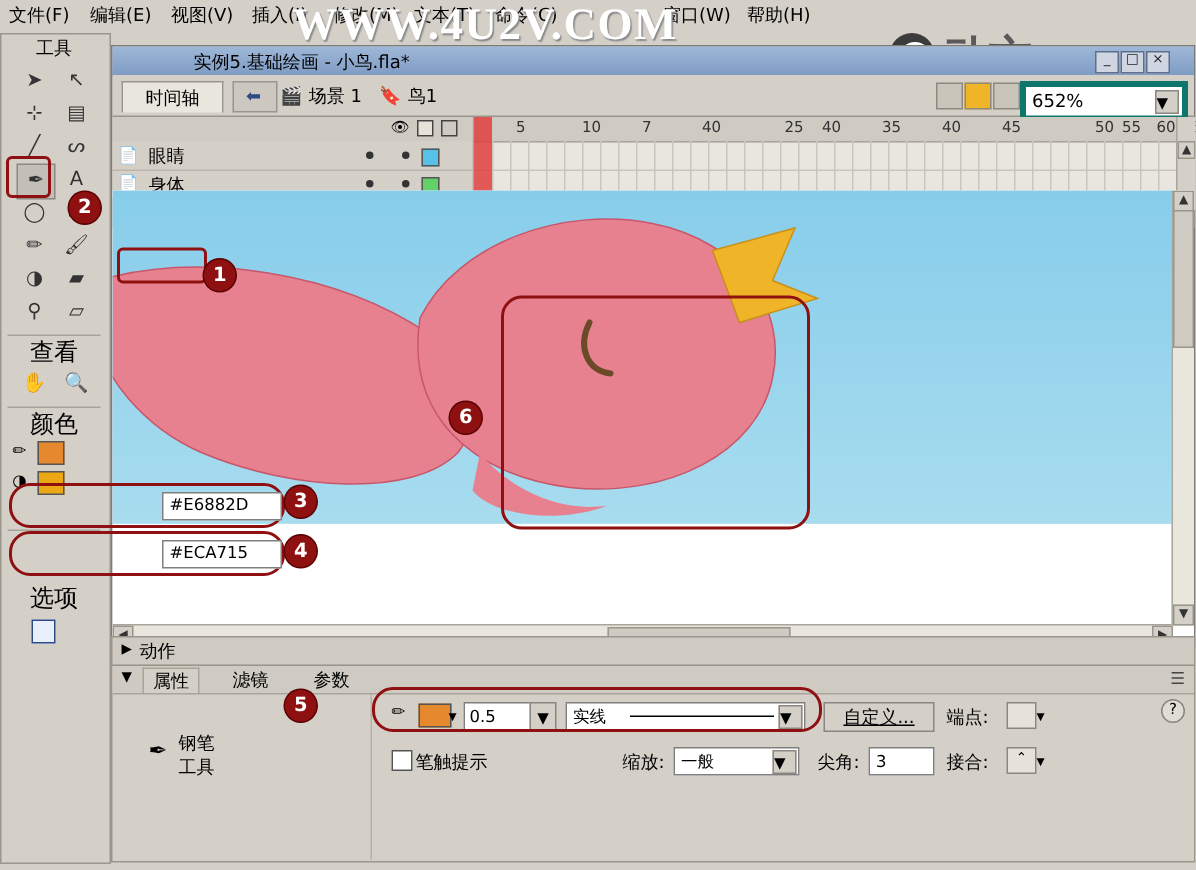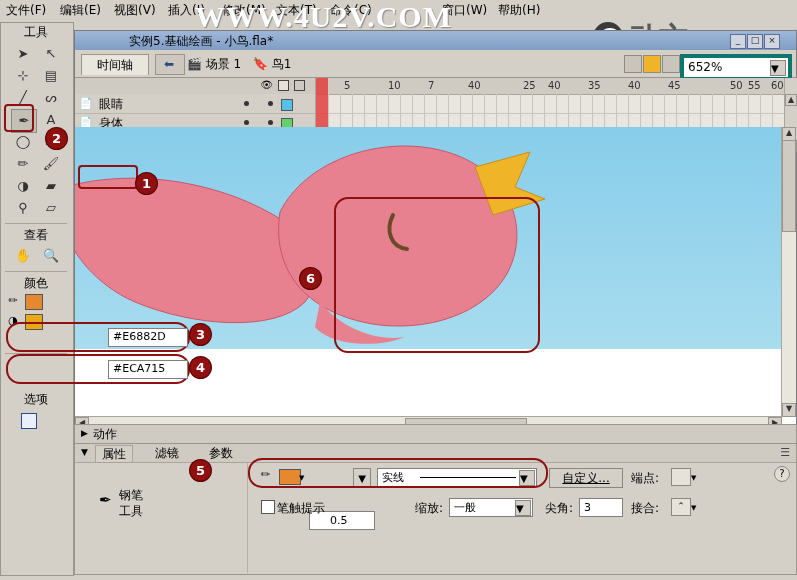--- a/index.html
+++ b/index.html
@@ -24,21 +24,21 @@
   .wmlogo{position:absolute;left:593px;top:22px;width:190px;height:32px;}
   .wmlogo .circ{position:absolute;left:0;top:0;width:30px;height:30px;border-radius:50%;background:#3b3b3b;}
   .wmlogo .circ:after{content:"";position:absolute;left:6px;top:6px;width:18px;height:18px;border-radius:50%;border:2px solid #fff;}
   .wmlogo .big{position:absolute;left:36px;top:-4px;font-size:30px;font-weight:bold;color:#5a5a5a;font-family:"DejaVu Sans",sans-serif;}
 
   
   .toolpanel{position:absolute;left:0;top:22px;width:72px;height:552px;background:#d4d0c8;border:1px solid #9a968c;}
   .tp-title{position:absolute;left:0;top:0;width:70px;height:18px;line-height:18px;text-align:center;font-size:12px;}
   .tool{position:absolute;width:24px;height:22px;}
   .tool .gl{position:absolute;left:0;top:0;width:24px;height:22px;line-height:22px;text-align:center;font-size:13px;color:#333;}
-  .sechead{position:absolute;left:0;width:70px;height:16px;line-height:16px;text-align:center;font-size:12px;}
+  .sechead{position:absolute;left:0;width:70px;height:16px;line-height:16px;text-align:center;font-size:16px;}
   .seprule{position:absolute;left:4px;width:62px;height:1px;background:#a8a49a;}
 
   
   .colorrow{position:absolute;left:4px;width:62px;height:18px;}
   .swatch{position:absolute;width:16px;height:14px;border:1px solid #555;}
 
   
   .optbox{position:absolute;left:20px;width:14px;height:14px;border:1px solid #2a4a8a;background:#e9f0fb;}
 
   
@@ -412,21 +412,21 @@
       <div class="toolname">
         <div>钢笔</div>
         <div>工具</div>
       </div>
     </div>
 
     <div style="position:absolute;left:186px;top:24px;width:14px;height:14px;font-size:11px;">✏</div>
     <div style="position:absolute;left:204px;top:25px;width:20px;height:14px;background:#E6882D;border:1px solid #555;"></div>
     <div style="position:absolute;left:224px;top:30px;font-size:7px;">▼</div>
 
-    <div class="field" style="left:234px;top:24px;width:44px;padding-left:20px;margin-top:43px;">0.5</div>
+    <div class="field" style="left:234px;top:24px;width:44px;padding-left:3px;">0.5</div>
     <div class="btnsm" style="left:278px;top:24px;width:16px;"><span class="arrowglyph">▼</span></div>
 
     <div class="dd" style="left:302px;top:24px;width:158px;">
       <div style="position:absolute;left:4px;top:1px;font-size:11px;">实线</div>
       <div style="position:absolute;left:42px;top:8px;width:96px;height:1px;background:#000;"></div>
       <div class="ddarrow"><span class="arrowglyph">▼</span></div>
     </div>
 
     <div class="btnsm" style="left:474px;top:24px;width:72px;text-decoration:underline;">自定义...</div>
 

